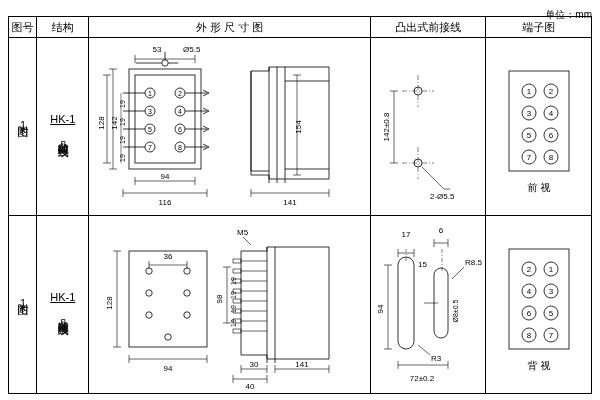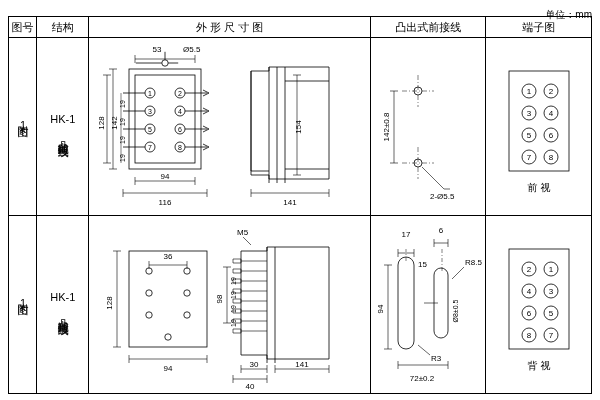--- a/index.html
+++ b/index.html
@@ -8,21 +8,21 @@
   .unit{position:absolute;right:8px;top:8px;font-size:10px;color:#000;}
   table.main{position:absolute;left:8px;top:16px;width:584px;height:376px;border-collapse:collapse;table-layout:fixed;padding-left:44px;}
   table.main td,table.main th{border:1px solid #000;padding:0;vertical-align:middle;text-align:center;font-weight:normal;}
   .hdr{height:20px;font-size:11px;}
   .c1{width:28px;}
   .c2{width:52px;}
   .c3{width:280px;}
   .c4{width:115px;}
   .c5{width:105px;}
   .vtext{font-size:11px;line-height:13px;writing-mode:vertical-rl;text-orientation:upright;letter-spacing:1px;display:inline-block;}
-  .cell-struct{font-size:11px;line-height:13px;padding:4px 2px;}
+  .cell-struct{font-size:11px;line-height:13px;padding:4px 2px;text-decoration:underline;}
   .cell-struct .t{display:block;margin-bottom:2px;}
   svg{display:block;margin:0 auto;}
   .lab{font-size:8px;font-family:"Liberation Sans",sans-serif;}
   .lab7{font-size:7px;font-family:"Liberation Sans",sans-serif;}
   .termlab{font-size:10px;}
 </style>
 </head>
 <body>
 
 <div id="page">

